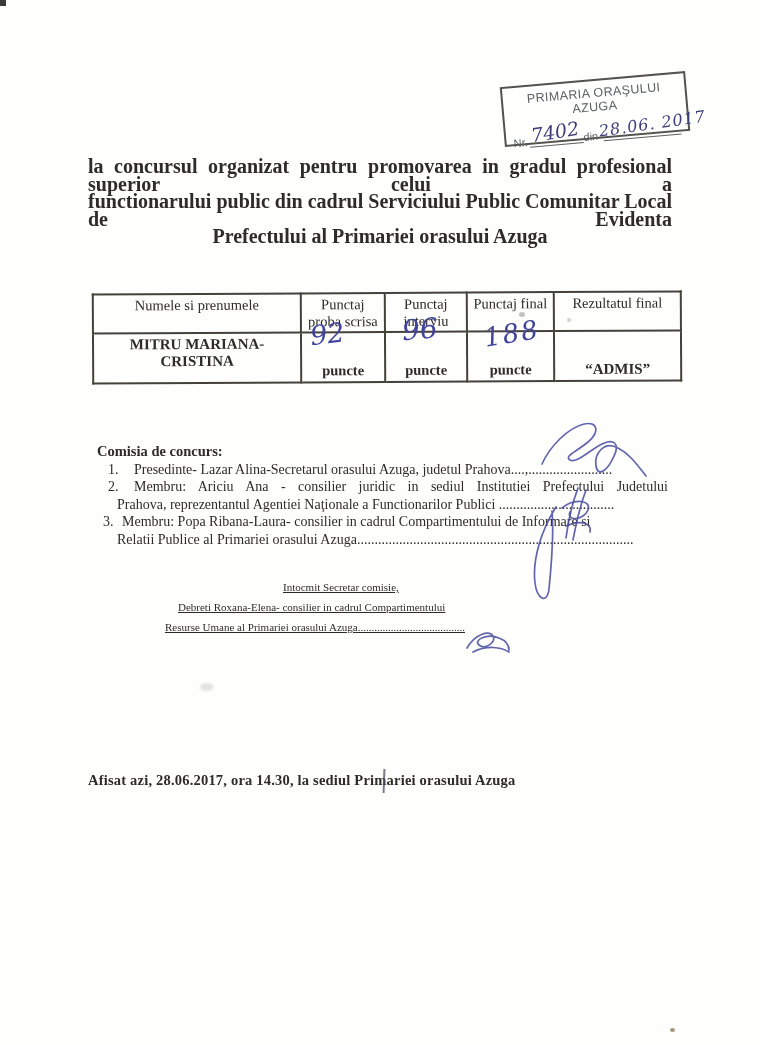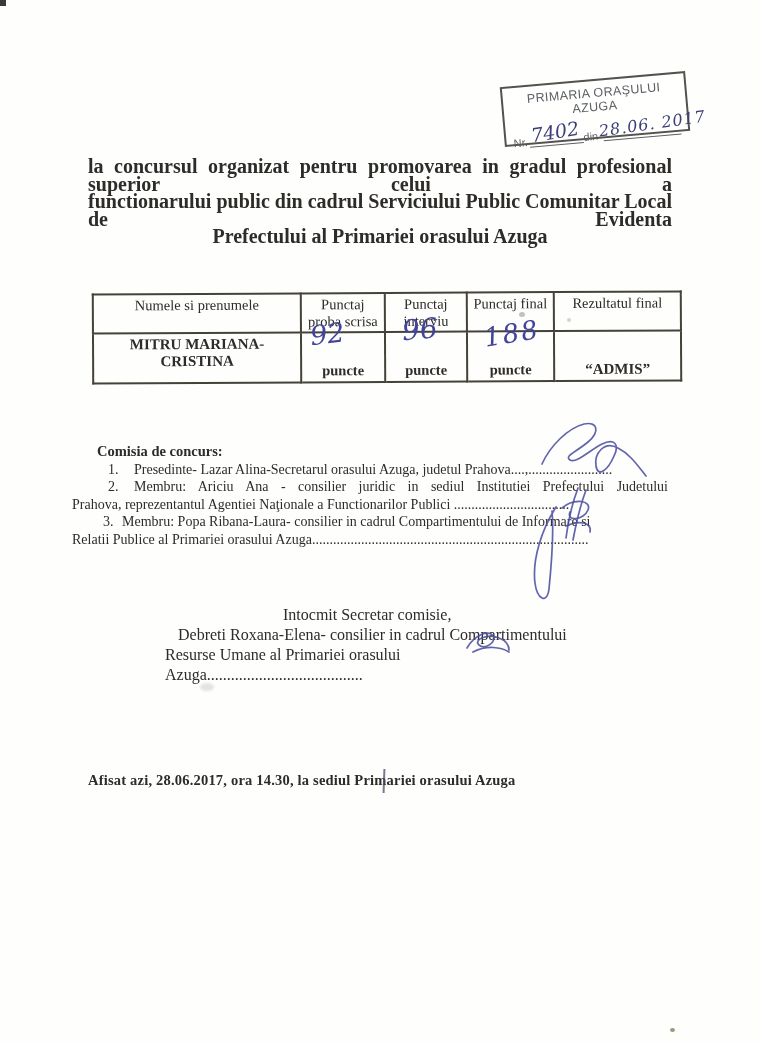--- a/index.html
+++ b/index.html
@@ -54,23 +54,23 @@
   .hn-188{font-size:26px; left:16px; top:-12px; transform:rotate(-9deg); letter-spacing:2px;}
   .result-cell{vertical-align:bottom; text-align:center; font-size:15px; font-weight:bold; padding-bottom:3px;}
   
   .commission{position:absolute; left:0; top:443px; width:744px; font-size:14px; line-height:17.6px;}
   .com-head{margin-left:97px; font-weight:bold; font-size:14.5px;}
   .com-row{display:flex; margin-left:108px; width:560px;}
   .com-row .num{width:26px; flex:none;}
   .com-row.tight{margin-left:103px;} .com-row.tight .num{width:19px;}
   .com-text{flex:1;}
   .fill-just{text-align:justify; text-align-last:justify;}
-  .cont{margin-left:72px; width:551px;}
+  .cont{margin-left:117px; width:551px;}
   
-  .secretary{position:absolute; left:165px; top:605px; width:430px; font-size:16px; line-height:20px;}
+  .secretary{position:absolute; left:165px; top:577px; width:430px; font-size:11px; line-height:20px;text-decoration:underline;}
   .sec-l1{padding-left:118px;} .sec-l2{padding-left:13px;}
   
   .footer{position:absolute; left:88px; top:772px; font-size:14.5px; font-weight:bold; letter-spacing:.2px;}
   .pen-mark{position:absolute; left:383px; top:769px; width:1.5px; height:24px; background:#4b4e66; opacity:.75; transform:rotate(2deg);}
   
   .sig{position:absolute;}
   .sig path{fill:none; stroke:#4c50a0; stroke-width:1.7; stroke-linecap:round; opacity:.88;}
   #sig1{left:538px; top:420px;}
   #sig2{left:552px; top:486px;}
   #sig3{left:528px; top:505px;}

